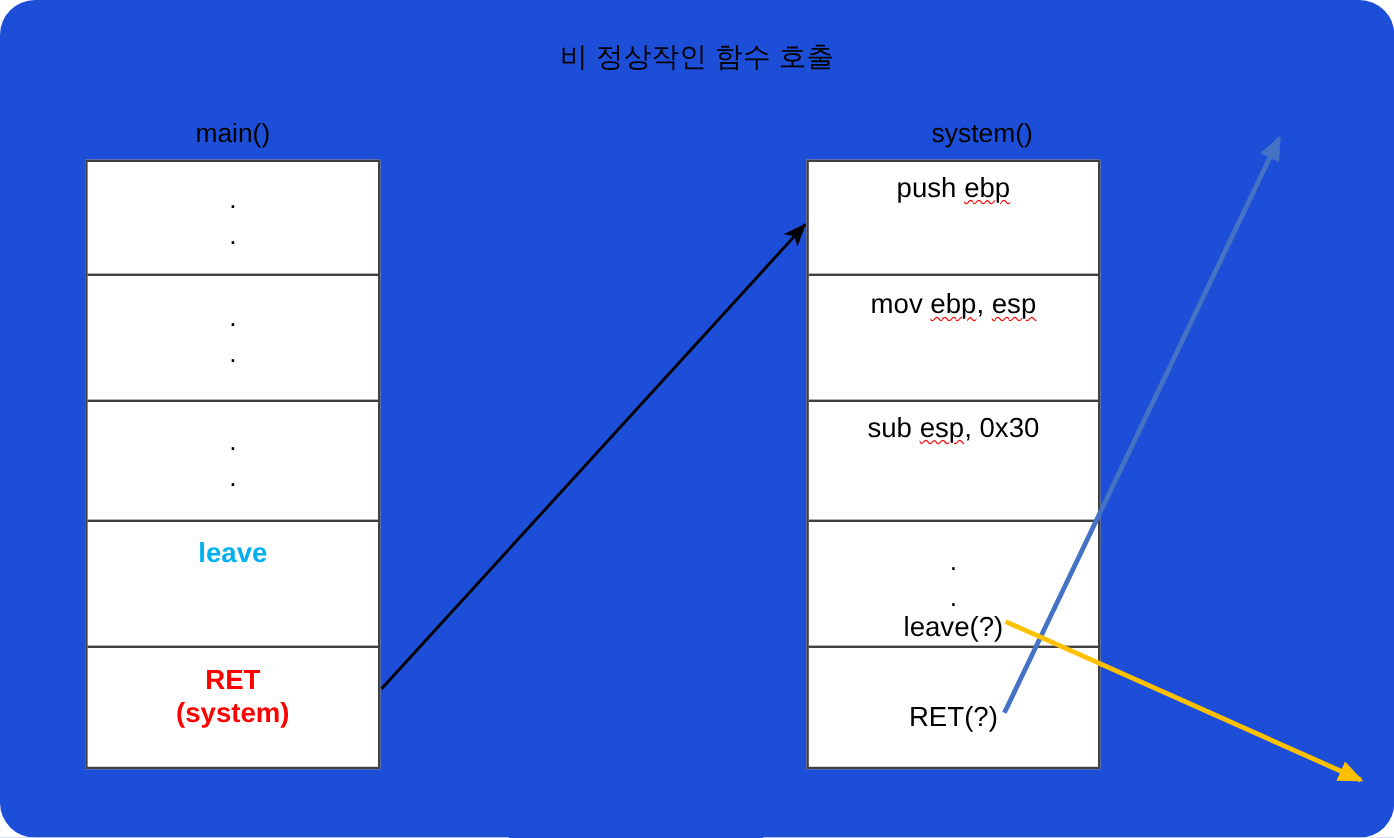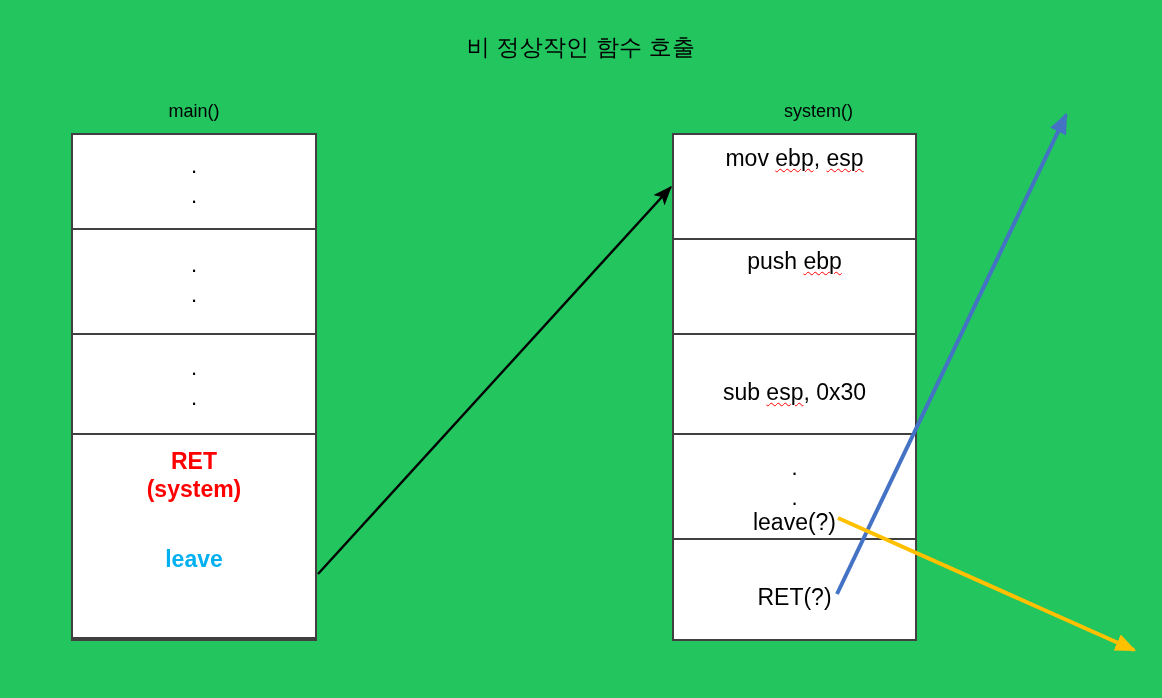--- a/index.html
+++ b/index.html
@@ -9,42 +9,43 @@
     background: #ffffff;
   }
   body {
     font-family: "Liberation Sans", sans-serif;
     color: #000000;
   }
   #canvas {
     position: relative;
     width: 1162px;
     height: 698px;
-    background: #22c55e;
+    background: #1d4ed8;
     overflow: hidden;
+    border-radius: 29px;
   }
 
   
   #title {
     position: absolute;
     left: 0;
     top: 33px;
     width: 1162px;
     text-align: center;
     font-size: 23px;
     line-height: 28px;
     letter-spacing: 0.2px;
     color: #000000;
     white-space: pre;
   }
 
   
   .col-caption {
     position: absolute;
-    font-size: 18px;
+    font-size: 22px;
     line-height: 26px;
     text-align: center;
     color: #000000;
     white-space: pre;
   }
   #caption-main   { left: 71px;  top: 98px; width: 246px; }
   #caption-system { left: 696px; top: 98px; width: 245px; }
 
   
   .stack {
@@ -141,44 +142,44 @@
     </div>
 
     <div class="cell h105">
       <div class="dots" style="top:20px;">.<br>.</div>
     </div>
 
     <div class="cell h100">
       <div class="dots" style="top:18px;">.<br>.</div>
     </div>
 
+    <div class="cell h105">
+      <div class="celltext leave-hl" style="top:12px;color:#00b0f0;">leave</div>
+    </div>
+
     <div class="cell h99 last">
       <div class="celltext ret-hl" style="top:12px;color:#ff0000;">RET<br>(system)</div>
     </div>
 
-    <div class="cell h105">
-      <div class="celltext leave-hl" style="top:12px;color:#00b0f0;">leave</div>
-    </div>
-
   </div>
 
   <div id="caption-system" class="col-caption">system()</div>
 
   <div id="stack-system" class="stack">
-
-    <div class="cell h105">
-      <div class="celltext" style="top:10px;">mov&nbsp;<span class="sp">ebp</span>,&nbsp;<span class="sp">esp</span></div>
-    </div>
 
     <div class="cell h95">
       <div class="celltext" style="top:8px;">push&nbsp;<span class="sp">ebp</span></div>
     </div>
 
+    <div class="cell h105">
+      <div class="celltext" style="top:10px;">mov&nbsp;<span class="sp">ebp</span>,&nbsp;<span class="sp">esp</span></div>
+    </div>
+
     <div class="cell h100">
-      <div class="celltext" style="top:8px;margin-top:36px;">sub&nbsp;<span class="sp">esp</span>, 0x30</div>
+      <div class="celltext" style="top:8px;">sub&nbsp;<span class="sp">esp</span>, 0x30</div>
     </div>
 
     <div class="cell h105">
       <div class="dots" style="top:18px;">.<br>.</div>
       <div class="celltext" style="top:74px;">leave(?)</div>
     </div>
 
     <div class="cell h99 last">
       <div class="celltext" style="top:44px;">RET(?)</div>
     </div>

